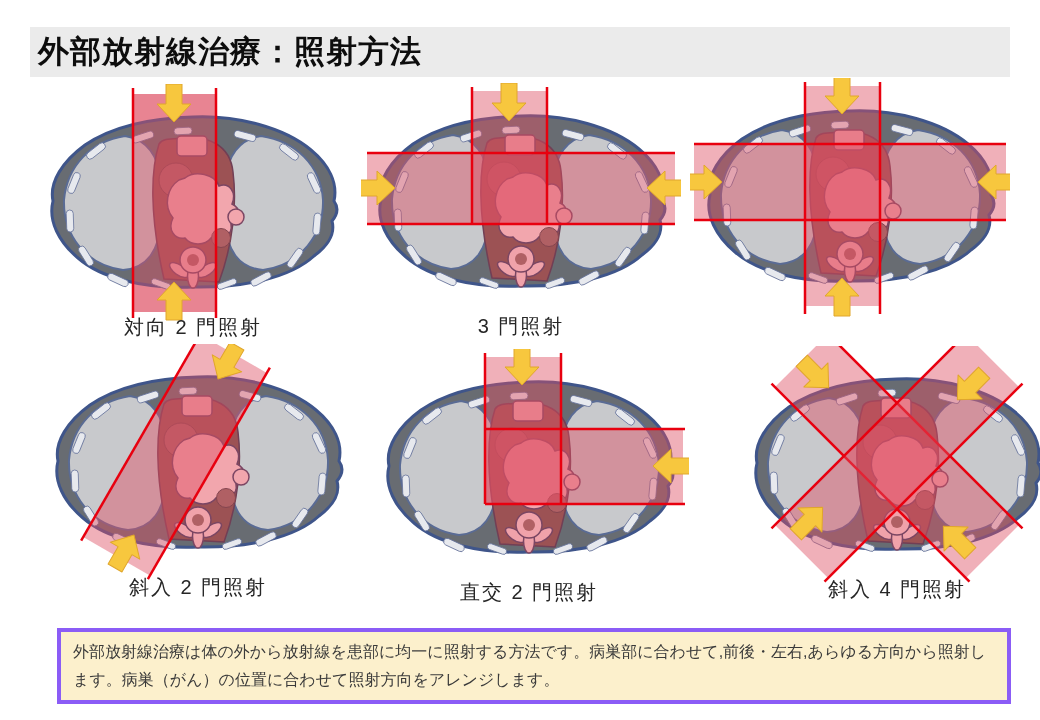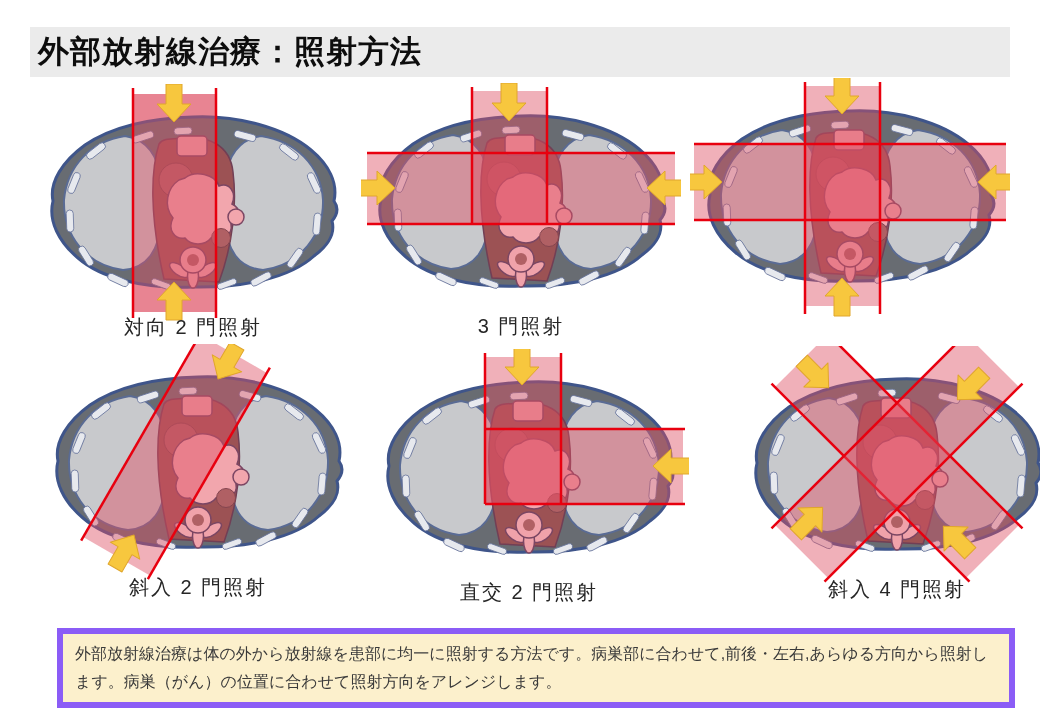--- a/index.html
+++ b/index.html
@@ -18,21 +18,21 @@
   .panel{position:absolute;width:320px;}
   .panel svg{display:block;overflow:hidden;}
   .panel-label{
     margin-top:-10px;text-align:center;font-size:20px;color:#262626;
     letter-spacing:2px;
   }
   .beam{fill:rgba(221,80,100,0.45);}
   .beamline{stroke:#e8000f;stroke-width:2.5;fill:none;}
   .note-box{
     position:absolute;left:57px;top:628px;width:922px;height:56px;
-    background:#fcf0cc;border:6px solid #8b5cf6;
+    background:#fcf0cc;border:4px solid #8b5cf6;
     padding:6px 12px;font-size:16px;line-height:28px;color:#3a3a3a;
   }
 </style>
 </head>
 <body>
 
 <div class="page">
 
   <svg width="0" height="0" style="position:absolute" aria-hidden="true">
     <defs>

